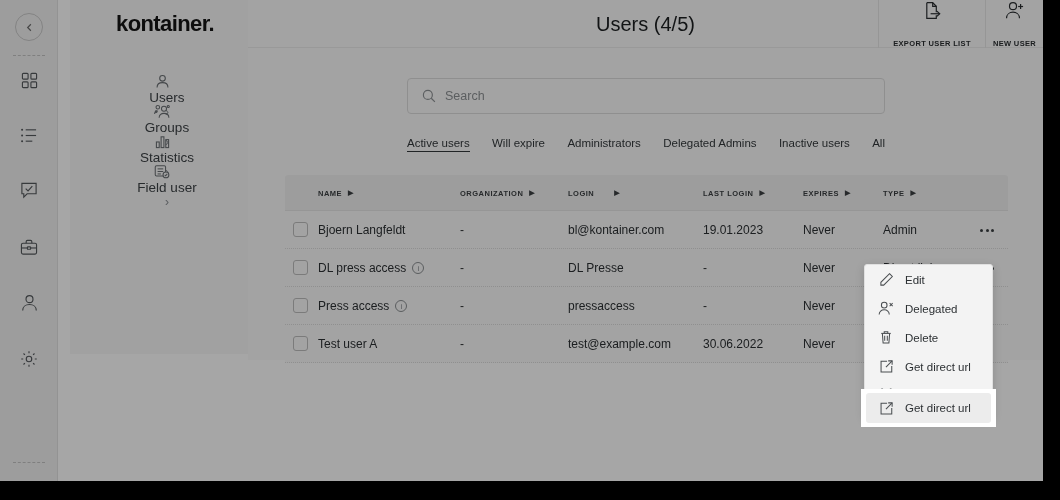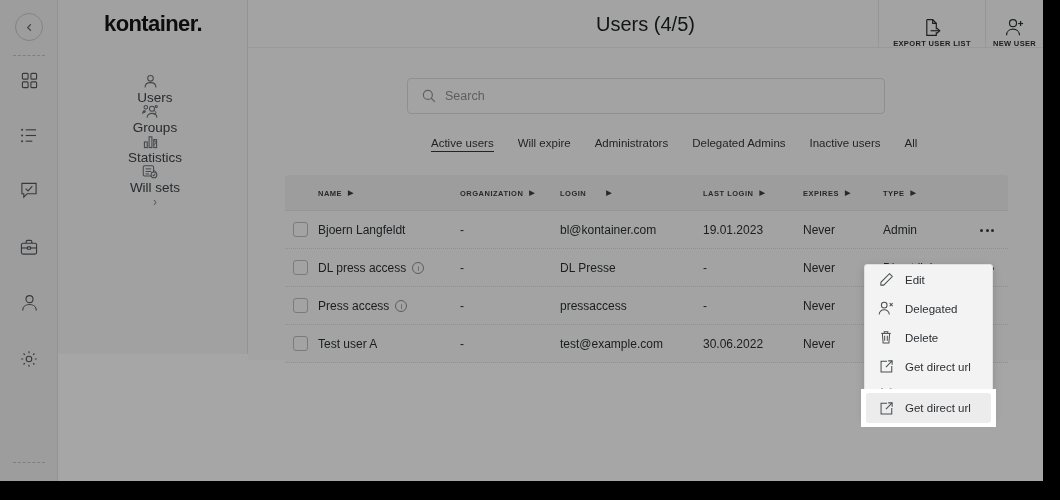--- a/index.html
+++ b/index.html
@@ -44,21 +44,21 @@
   }
   #rail .rail-icon {
     position: absolute; left: 17px;
     width: 24px; height: 24px;
     display: flex; align-items: center; justify-content: center;
     color: #55595d;
   }
 
   
   #nav {
-    position: absolute; left: 58px; top: 0;
+    position: absolute; left: 70px; top: 0;
     width: 190px; height: 354px;
     background: #f7f7f7;
     border-right: 1px solid #e4e4e4;
   }
   #logo {
     position: absolute; left: 0; top: 0; width: 190px; height: 48px;
     display: flex; align-items: center; justify-content: center;
     font-size: 22px; font-weight: 700; letter-spacing: -0.6px;
     color: #141414;
   }
@@ -94,21 +94,21 @@
   }
   #page-title {
     position: absolute; left: 0; top: 0; width: 795px; height: 48px;
     display: flex; align-items: center; justify-content: center;
     font-size: 20px; color: #1c1f21; font-weight: 400;
   }
   .top-action {
     position: absolute; top: 0; height: 48px;
     border-left: 1px solid #e7e7e7;
     display: flex; flex-direction: column;
-    align-items: center; justify-content: flex-end;
+    align-items: center; justify-content: space-between;
     gap: 2px;
     color: #2b2f32;
   }
   .top-action .ta-ico { height: 20px; display: flex; align-items: flex-end; }
   .top-action .ta-label {
     font-size: 7.5px; font-weight: 700; letter-spacing: 0.35px;
     text-transform: uppercase;
   }
   #act-export { left: 630px; width: 107px; }
   #act-new    { left: 737px; width: 58px; }
@@ -132,21 +132,20 @@
 
   
   #tabs {
     position: absolute; left: 159px; top: 133px;
     width: 478px; height: 22px;
     display: flex; align-items: center; justify-content: space-between;
   }
   .tab {
     font-size: 11.5px; color: #33383b; white-space: nowrap;
     padding-bottom: 2px;
-    margin-left: 24px;
   }
   .tab.active { border-bottom: 1px solid #33383b; }
 
   
   #table {
     position: absolute; left: 37px; top: 175px;
     width: 723px;
   }
   #thead {
     height: 36px; background: #f2f2f2;
@@ -186,21 +185,21 @@
   }
   .dots {
     position: absolute; right: 14px; top: 0; height: 38px;
     display: flex; align-items: center; gap: 2.5px;
   }
   .dots i { width: 3px; height: 3px; border-radius: 50%; background: #3a3e41; display:block;}
 
   
   .c-name  { left: 33px;  }
   .c-org   { left: 175px; }
-  .c-login { left: 275px; gap: 20px; }
+  .c-login { left: 283px; gap: 20px; }
   .c-last  { left: 418px; }
   .c-exp   { left: 518px; }
   .c-type  { left: 598px; }
 
   
   #ctx-menu {
     position: absolute; left: 864px; top: 264px;
     width: 129px;
     background: #f3f3f3;
     border: 1px solid #e0e0e0;
@@ -357,21 +356,21 @@
         <span class="n-ico">
           <svg width="16" height="15" viewBox="0 0 17 16" fill="none" stroke="currentColor" stroke-width="1.1">
             <rect x="1.3" y="1.8" width="11" height="11" rx="1.4"></rect>
             <line x1="3.8" y1="5.2" x2="9.8" y2="5.2"></line>
               <line x1="3.8" y1="8" x2="9.8" y2="8"></line>
             <line x1="3.8" y1="10.6" x2="7.3" y2="10.6"></line>
             <circle cx="12.7" cy="11.6" r="3.1" fill="#f7f7f7"></circle>
             <polyline points="11.4,11.6 12.4,12.6 14.1,10.6"></polyline>
           </svg>
         </span>
-        <span class="n-label">Will sets</span>
+        <span class="n-label">Field user</span>
         <span class="n-chev">›</span>
       </div>
 
     </div>
   </div>
 
   <div id="main">
 
     <div id="topbar">
       <div id="page-title">Users (4/5)</div>

